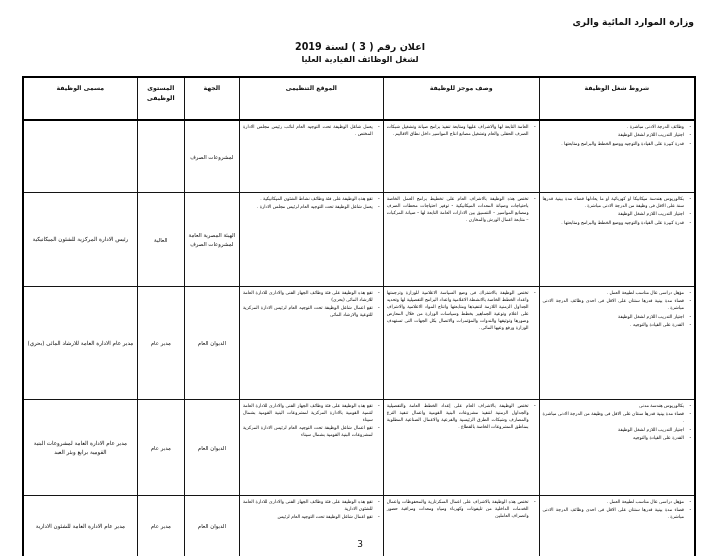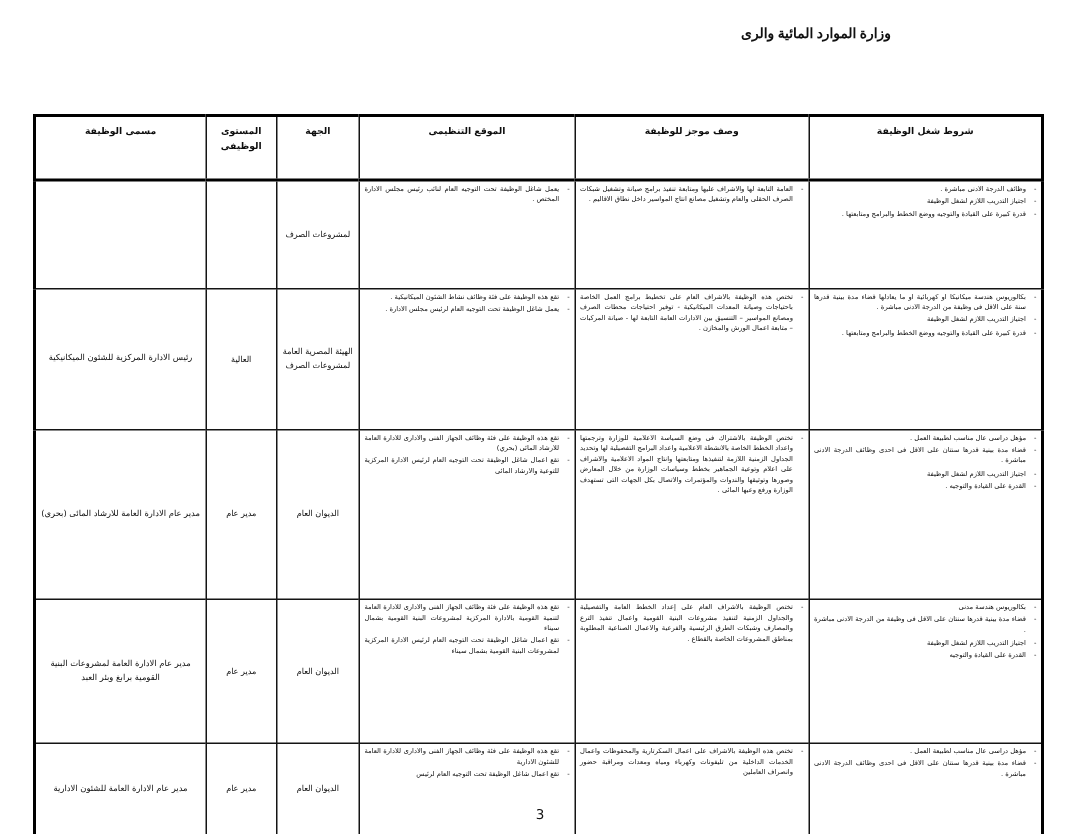--- a/index.html
+++ b/index.html
@@ -24,26 +24,24 @@
     padding: 0;
     background: #fff;
   }
 
   
   .ministry-line {
     position: absolute;
     top: 16px;
     right: 26px;
     width: 300px;
-    text-align: center;
     font-size: 9.2px;
     font-weight: bold;
     letter-spacing: 0;
     color: #111;
-    font-family: Liberation Serif, serif;
   }
   .announce-block {
     position: absolute;
     top: 41px;
     left: 0;
     right: 0;
     text-align: center;
   }
   .announce-title {
     font-size: 9.6px;
@@ -152,20 +150,24 @@
     color: #111;
   }
 </style>
 </head>
 <body>
 
 <div class="page">
 
   <div class="ministry-line">وزارة الموارد المائية والرى</div>
 
+  <div class="announce-block">
+    <div class="announce-title">اعلان رقم ( 3 ) لسنة 2019</div>
+    <div class="announce-sub">لشغل الوظائف القيادية العليا</div>
+  </div>
 
   <div class="table-wrap">
     <table class="jobs">
       <colgroup>
         <col class="c-cond">
           <col class="c-desc">
           <col class="c-org">
         <col class="c-ent">
           <col class="c-lvl">
           <col class="c-title">

